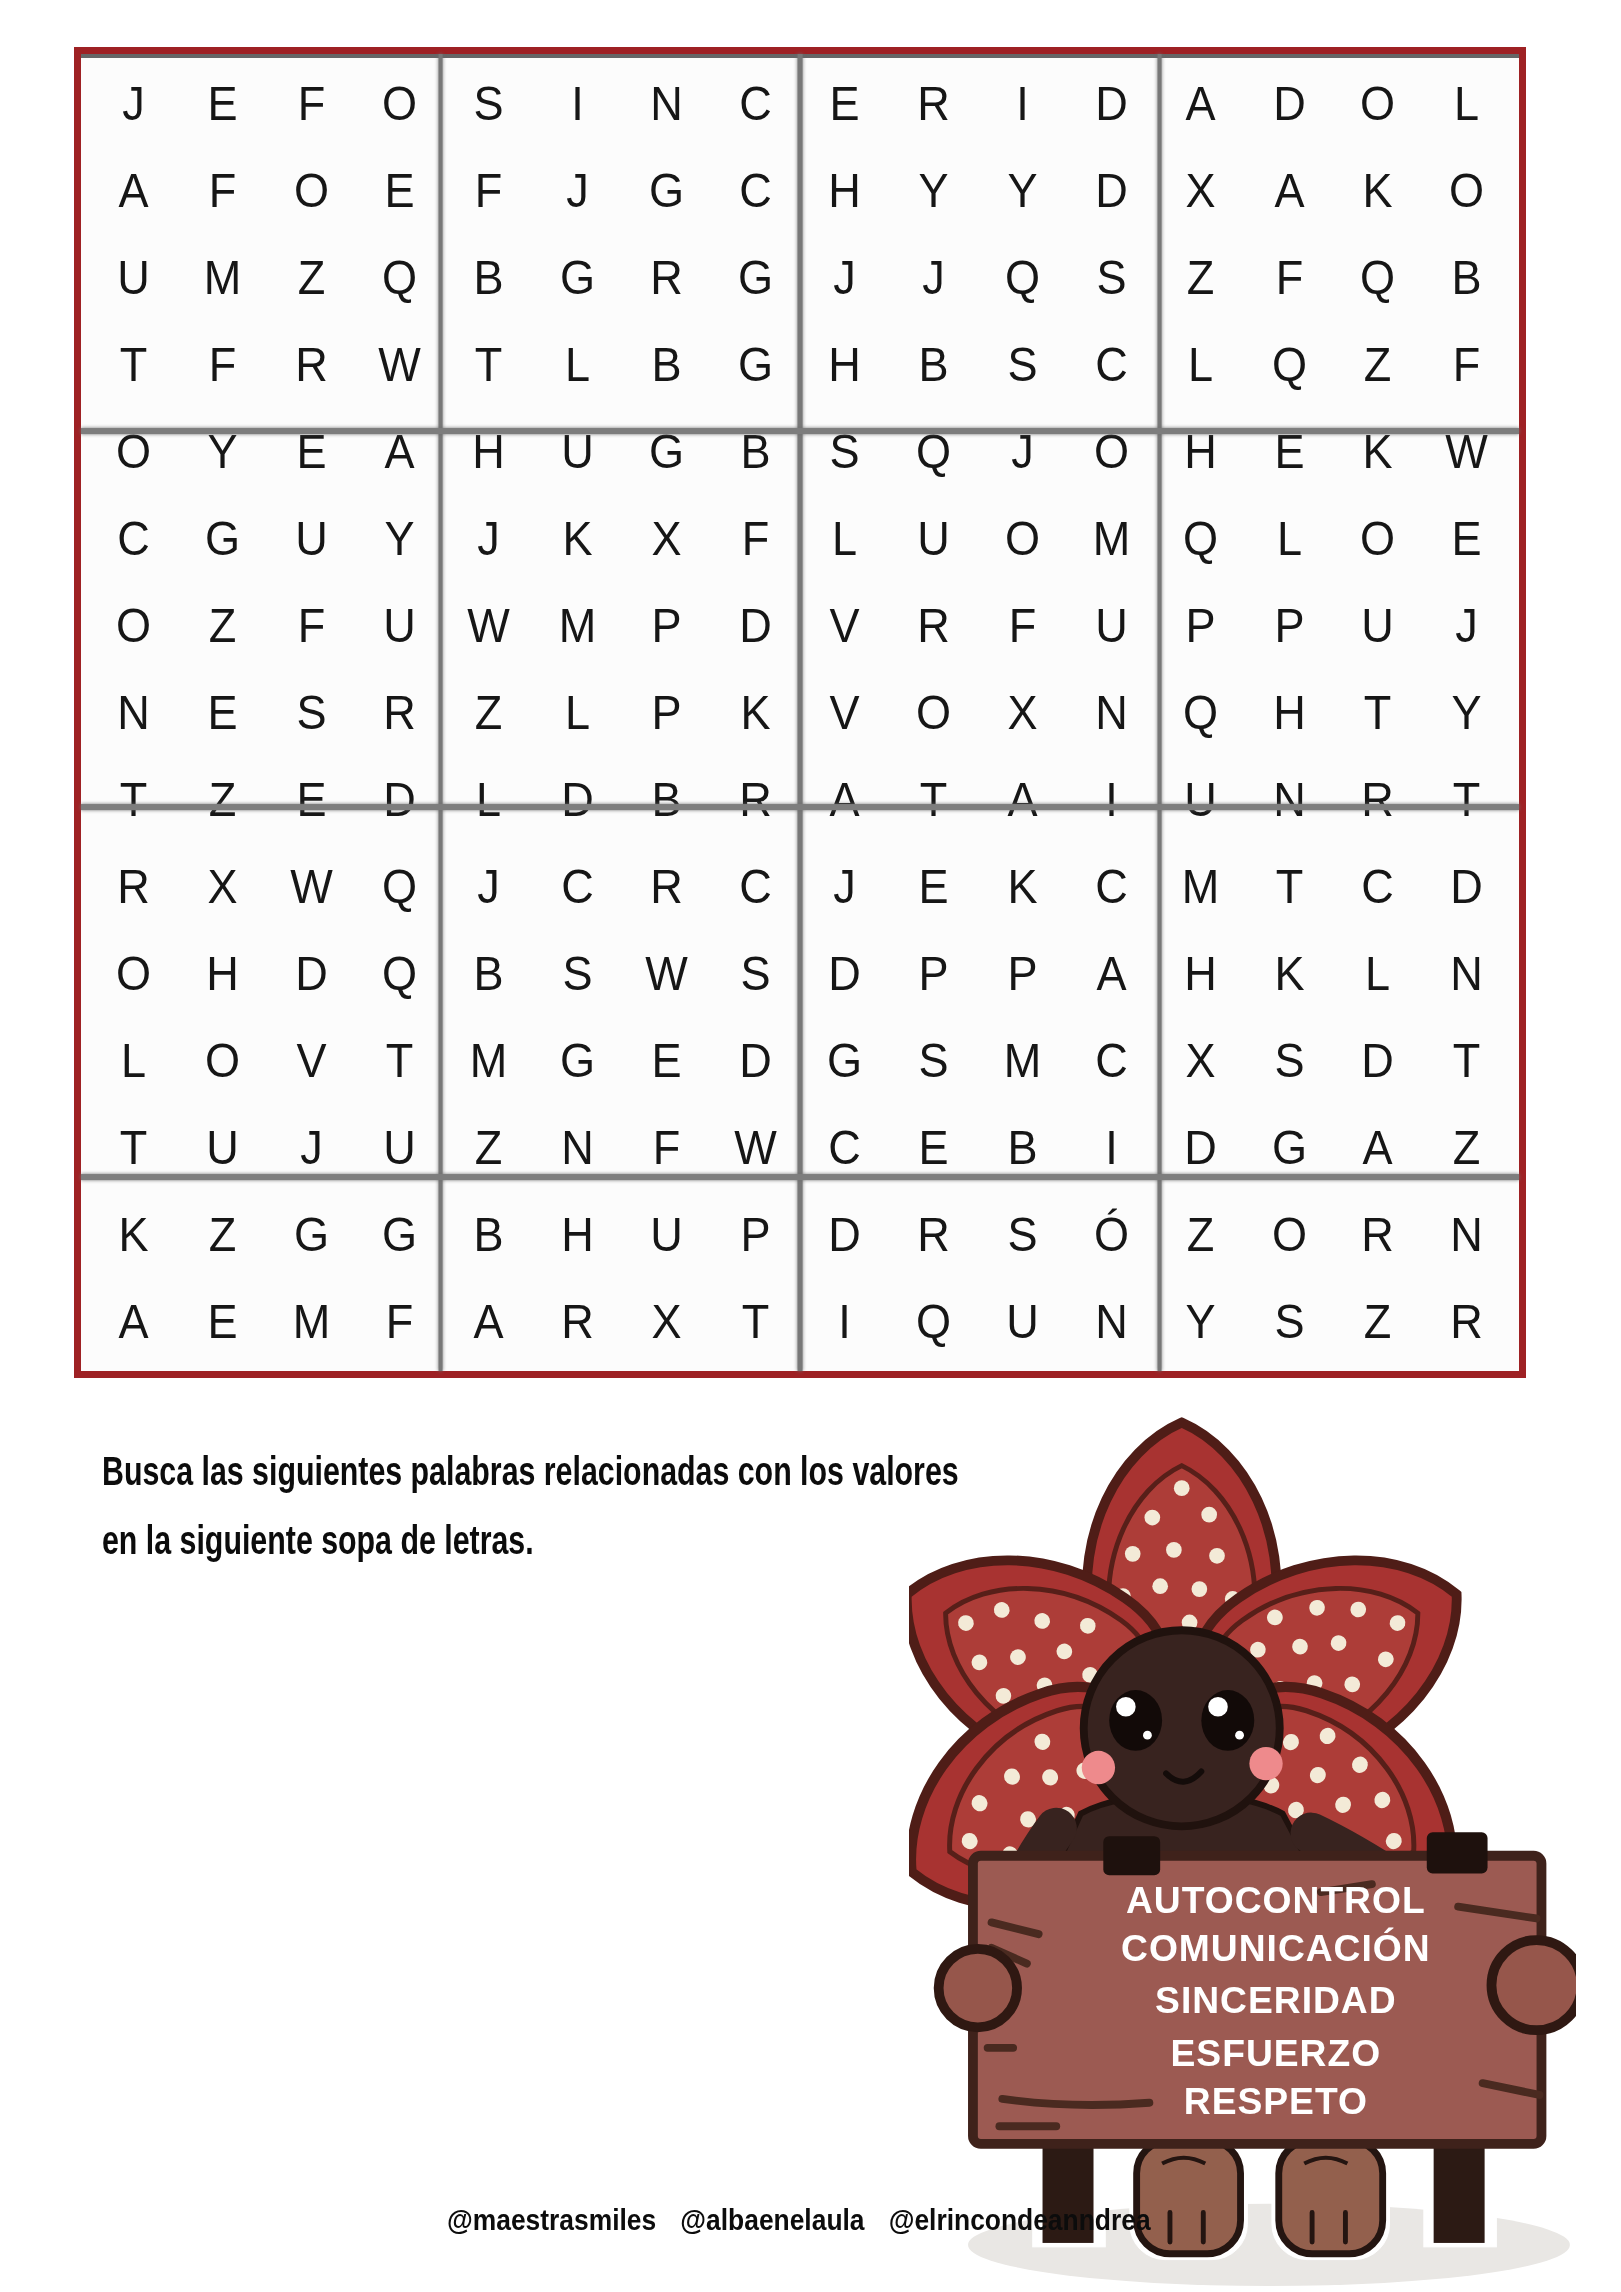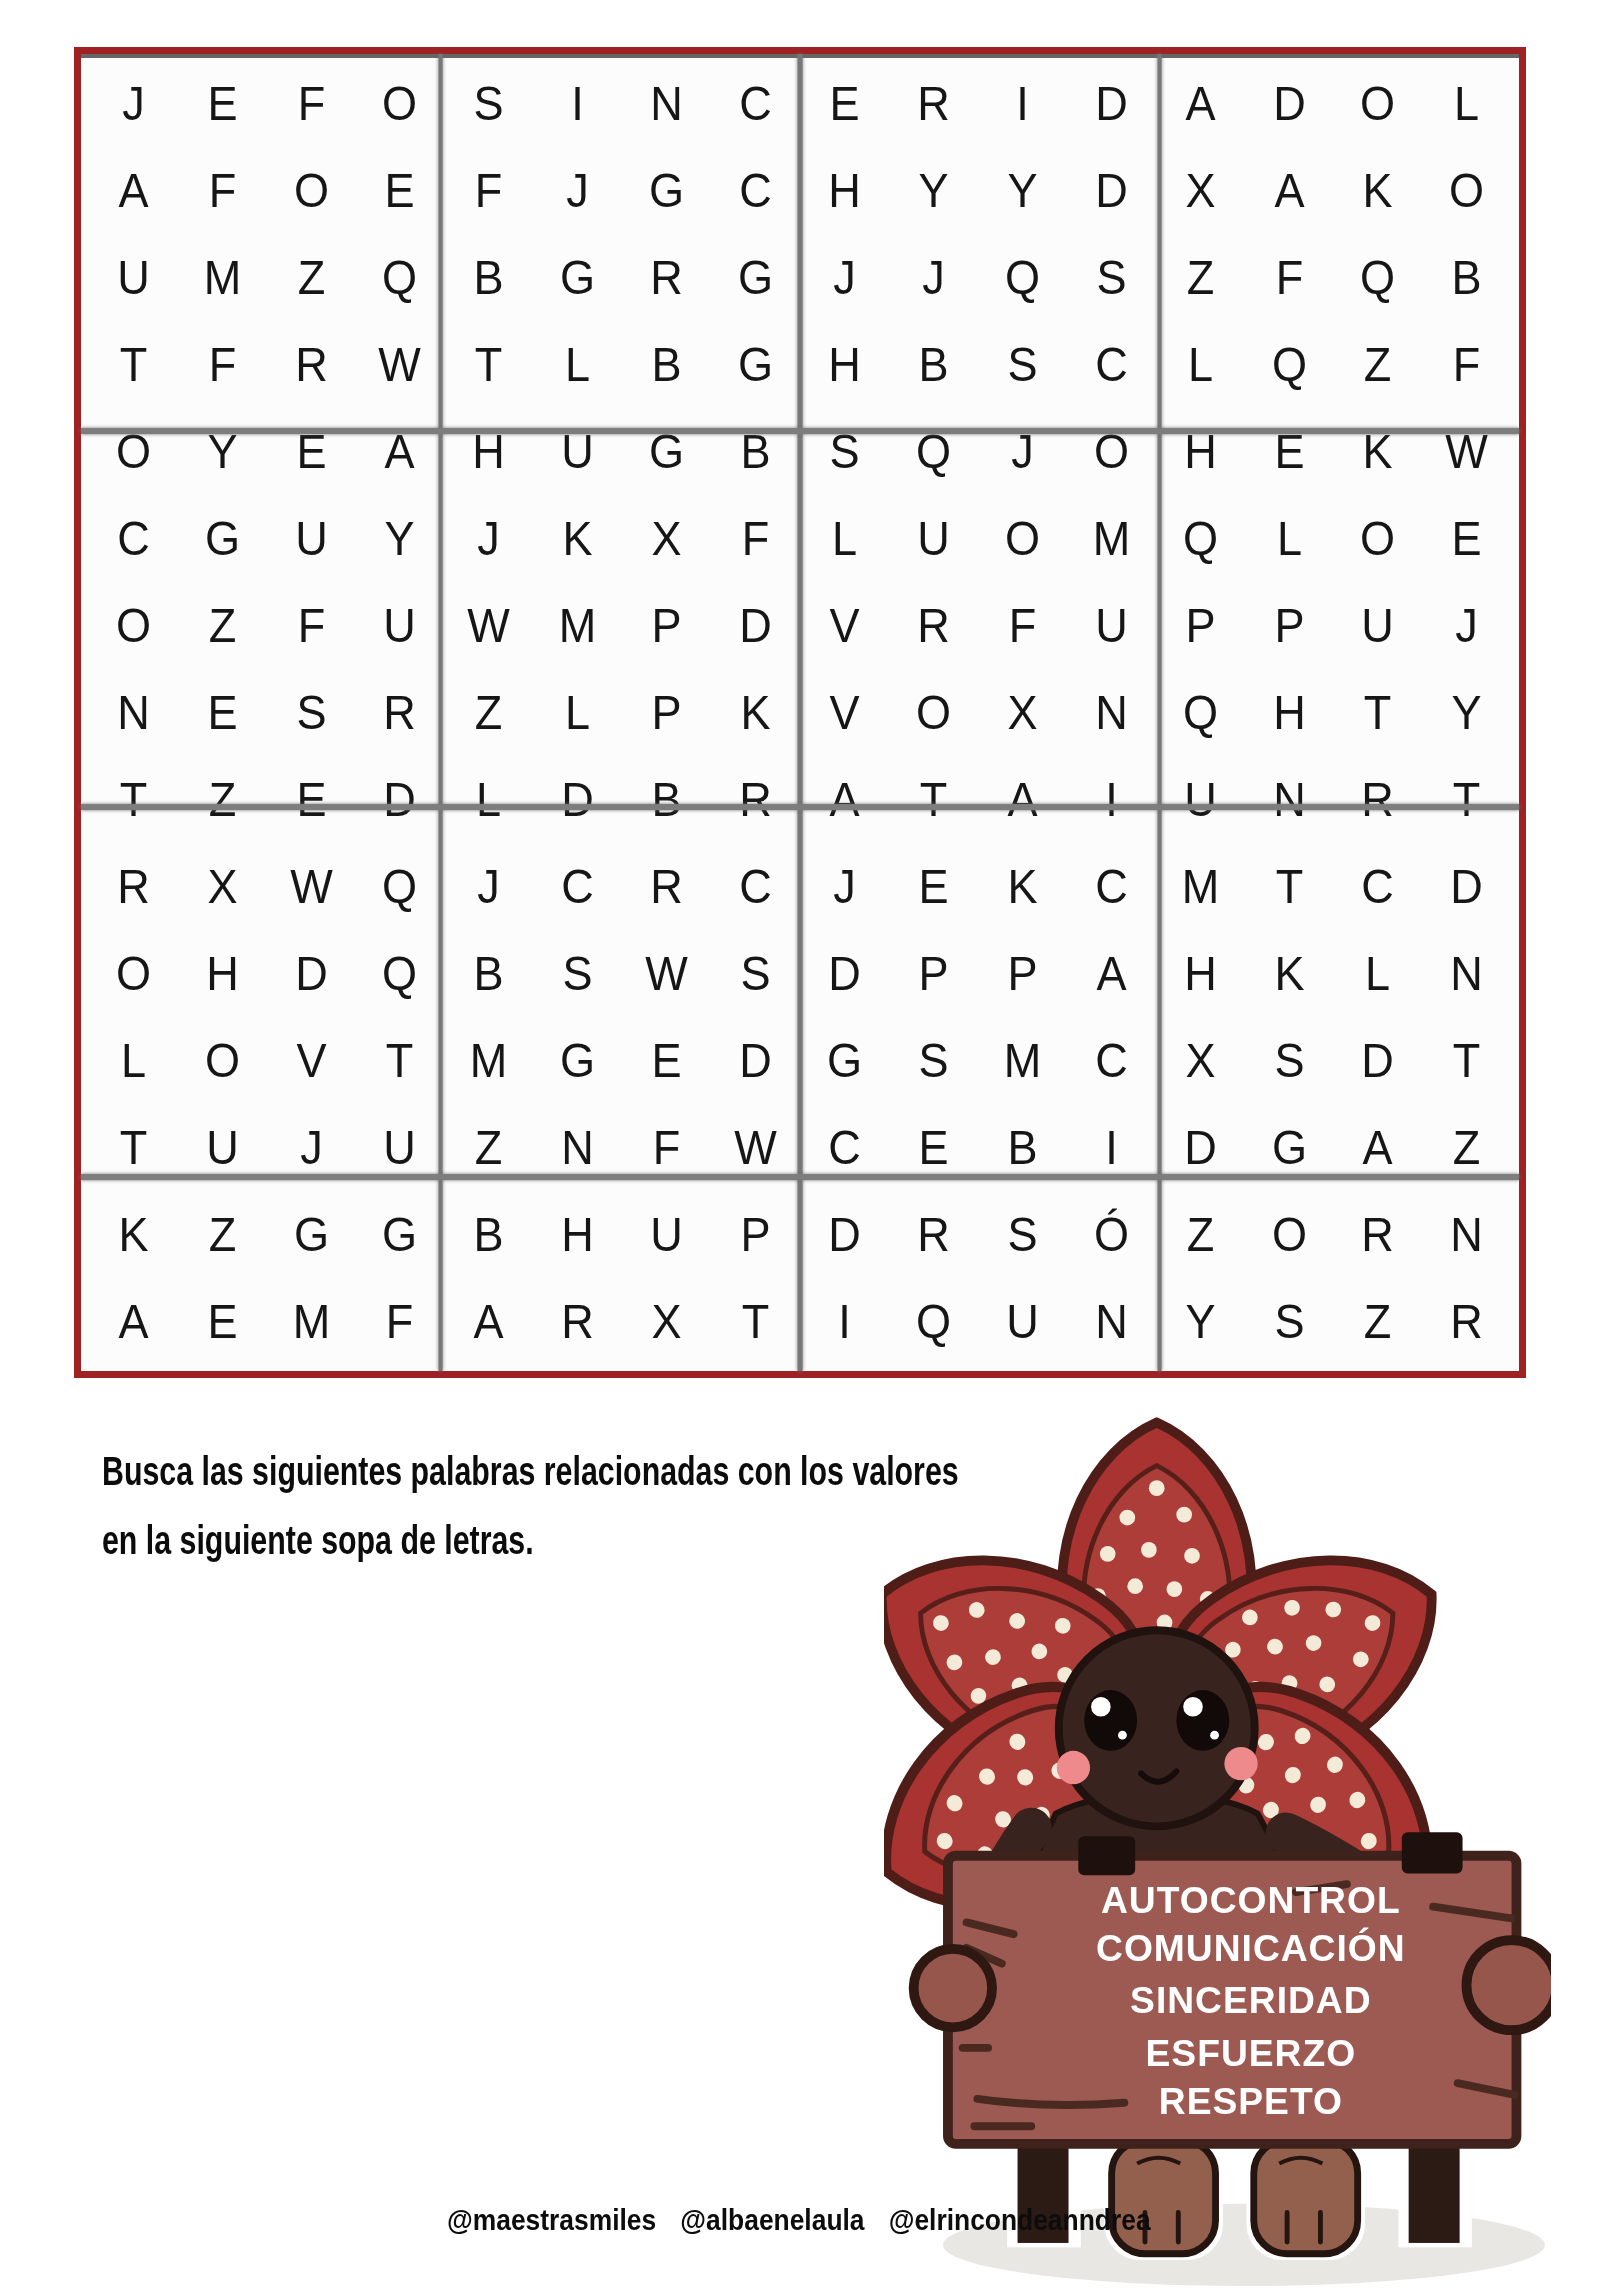--- a/index.html
+++ b/index.html
@@ -20,21 +20,21 @@
   .hline{position:absolute;left:0;right:0;height:5.9px;background:#7d7d7d;
          box-shadow:0 0 3.9px rgba(110,110,110,.95);transform:translateY(-50%);}
   .hline.h1{top:28.6%;} .hline.h2{top:57.2%;} .hline.h3{top:85.3%;}
 
   
   .instructions{position:absolute;left:102px;top:1437px;width:980px;color:#0c0c0c;}
   .instructions .line{font-size:41px;font-weight:700;letter-spacing:0px;line-height:69px;
                       transform:scaleX(.74);transform-origin:left center;white-space:nowrap;}
 
   
-  .character{position:absolute;left:884px;top:1397px;width:667px;height:892px;}
+  .character{position:absolute;left:909px;top:1397px;width:667px;height:892px;}
 
   
   .sign-word{font-family:"Liberation Sans",sans-serif;font-weight:700;font-size:38px;
              fill:#ffffff;letter-spacing:1px;}
 
   
   .footer{position:absolute;left:447px;top:2203px;display:flex;gap:27.4px;z-index:6;
           transform:scaleX(.88);transform-origin:left center;}
   .footer .handle{font-size:30px;font-weight:700;color:#0c0c0c;white-space:nowrap;}
 </style>

